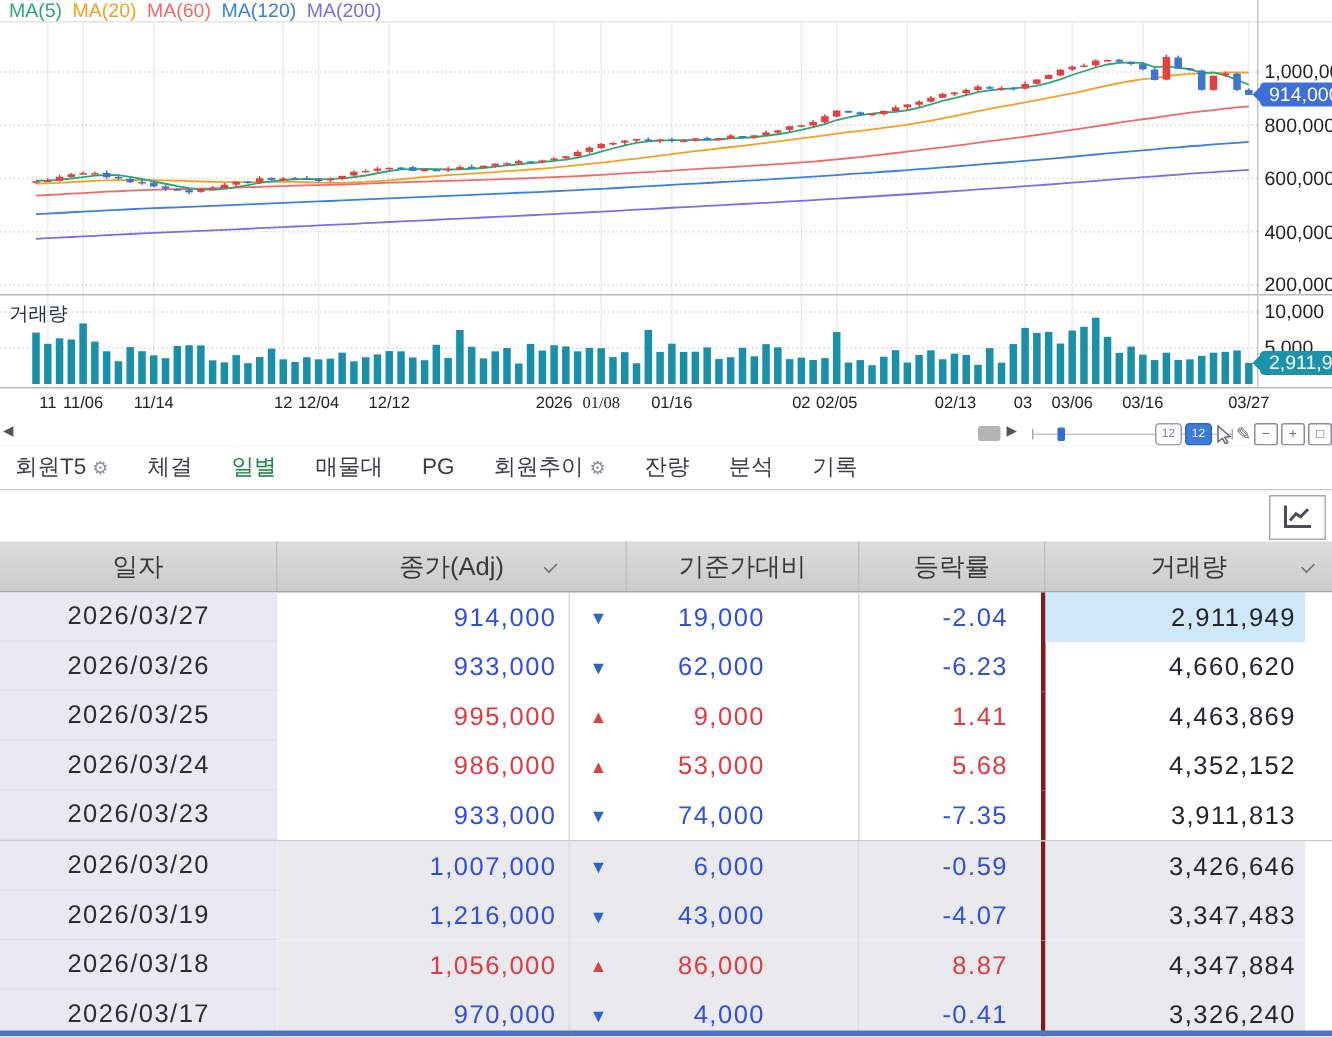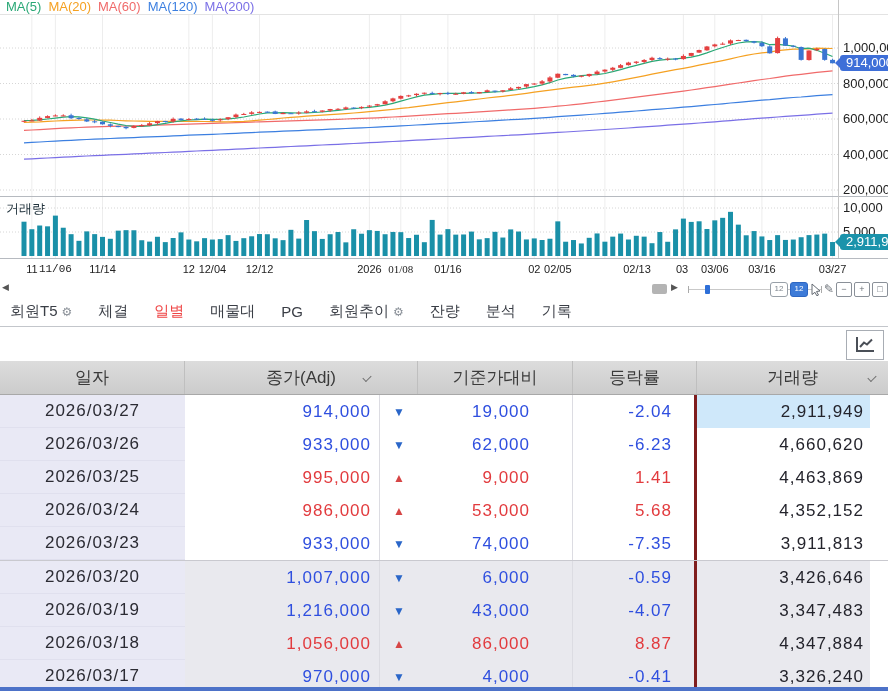--- a/index.html
+++ b/index.html
@@ -31,40 +31,40 @@
   #scroll-icons{position:absolute;right:0;top:0;height:16px;display:flex;gap:2px;align-items:center;}
   .mini{height:13px;font-size:8px;line-height:12px;text-align:center;color:#6a7077;}
   .bubble{width:16px;border:1px solid #98a0a8;border-radius:3px;background:#fff;color:#7d858d;}
   .bubble.active{background:#3d7bd8;border-color:#2d66c2;color:#fff;}
   .bracket{width:14px;border:1px solid #8a9098;border-radius:2px;background:#fff;font-size:9px;}
   .pencil{font-size:12px;line-height:13px;}
   
   #tab-bar{position:absolute;left:0;top:297px;width:888px;height:30px;border-bottom:1px solid #c3c6cb;
            display:flex;align-items:center;padding-left:10px;gap:26px;box-sizing:border-box;background:#fff;font-size:15px;}
   .tab{display:flex;align-items:center;gap:4px;color:#3a3e46;cursor:pointer;white-space:nowrap;}
-  .tab.active{color:#ef4444;justify-content:flex-end;}
+  .tab.active{color:#15803d;justify-content:flex-end;}
   .gear{font-size:12px;color:#8a9098;}
   #strip{position:absolute;left:0;top:327px;width:888px;height:34px;background:#fff;}
   #chart-btn{position:absolute;right:4px;top:3px;width:36px;height:28px;background:#fff;border:1px solid #a8adb4;
              display:flex;align-items:center;justify-content:center;cursor:pointer;}
   
   #table{position:absolute;left:0;top:361px;width:888px;}
   #thead{display:grid;grid-template-columns:185px 233px 155px 124px 191px;height:33px;
          background:linear-gradient(#dcdcdc,#cccccc);border-bottom:1px solid #a8a8a8;}
   .th{position:relative;display:flex;align-items:center;justify-content:center;font-size:17px;color:#3a3a3a;
       border-right:1px solid #bfbfbf;box-sizing:border-box;cursor:pointer;}
   .th:last-child{border-right:none;}
   .caret{position:absolute;top:14px;width:7px;height:4px;border-left:1px solid #707070;border-bottom:1px solid #707070;
          transform:rotate(-45deg);}
   .row{display:grid;grid-template-columns:185px 195px 38px 155px 124px 173px 18px;height:33px;font-size:17px;cursor:pointer;}
   .cell{display:flex;align-items:center;box-sizing:border-box;}
   .c-date{justify-content:center;background:#e9e9f5;color:#2b2b33;letter-spacing:1px;border-bottom:1px solid #e0e0ee;}
   .c-close{justify-content:flex-end;padding-right:8px;border-right:1px solid #dcdce2;letter-spacing:1px;}
   .c-sym{justify-content:center;font-size:12px;}
-  .c-change{justify-content:flex-end;padding-right:42px;border-right:1px solid #dcdce2;letter-spacing:1px;}
+  .c-change{justify-content:flex-end;padding-right:62px;border-right:1px solid #dcdce2;letter-spacing:1px;}
   .c-rate{justify-content:flex-end;padding-right:22px;border-right:3px solid #7f1d1d;letter-spacing:1px;}
   .c-vol{justify-content:flex-end;padding-right:6px;color:#24242c;letter-spacing:1px;}
   .c-gutter{background:#fff;}
   .row.g2 .cell:not(.c-date):not(.c-gutter){background:#e9e9ee;}
   .row.sep{border-top:1px solid #c9c9cf;}
   .up{color:#e23b3e;}
   .down{color:#2f4fdf;}
   .tri-up{color:#d64545;}
   .tri-down{color:#2a66c9;}
   .vol-hl{background:#cfe8fa !important;}
@@ -443,21 +443,21 @@
     </div>
   <div id="price-tag" class="tag" style="top: 55.265px;">914,000</div>
   <div id="vol-label">거래량</div>
   <div id="vol-axis">
       <div class="axis-label" style="top: 201px;">10,000</div>
       <div class="axis-label" style="top: 225px;">5,000</div>
     </div>
   <div id="vol-tag" class="tag" style="top: 234.022px;">2,911,949</div>
   <div id="date-axis">
       <div class="x-tick" style="left: 31.85px;">11</div>
-      <div class="x-tick" style="left: 55.4px; font-family: Liberation Mono, monospace;">11/06</div>
+      <div class="x-tick" style="left: 55.4px;">11/06</div>
       <div class="x-tick" style="left: 102.5px;">11/14</div>
       <div class="x-tick" style="left: 188.85px;">12</div>
       <div class="x-tick" style="left: 212.4px;">12/04</div>
       <div class="x-tick" style="left: 259.5px;">12/12</div>
       <div class="x-tick" style="left: 369.4px;">2026</div>
       <div class="x-tick" style="left: 400.8px; font-family: Liberation Serif, serif;">01/08</div>
       <div class="x-tick" style="left: 447.9px;">01/16</div>
       <div class="x-tick" style="left: 534.25px;">02</div>
       <div class="x-tick" style="left: 557.8px;">02/05</div>
       <div class="x-tick" style="left: 637px;">02/13</div>

